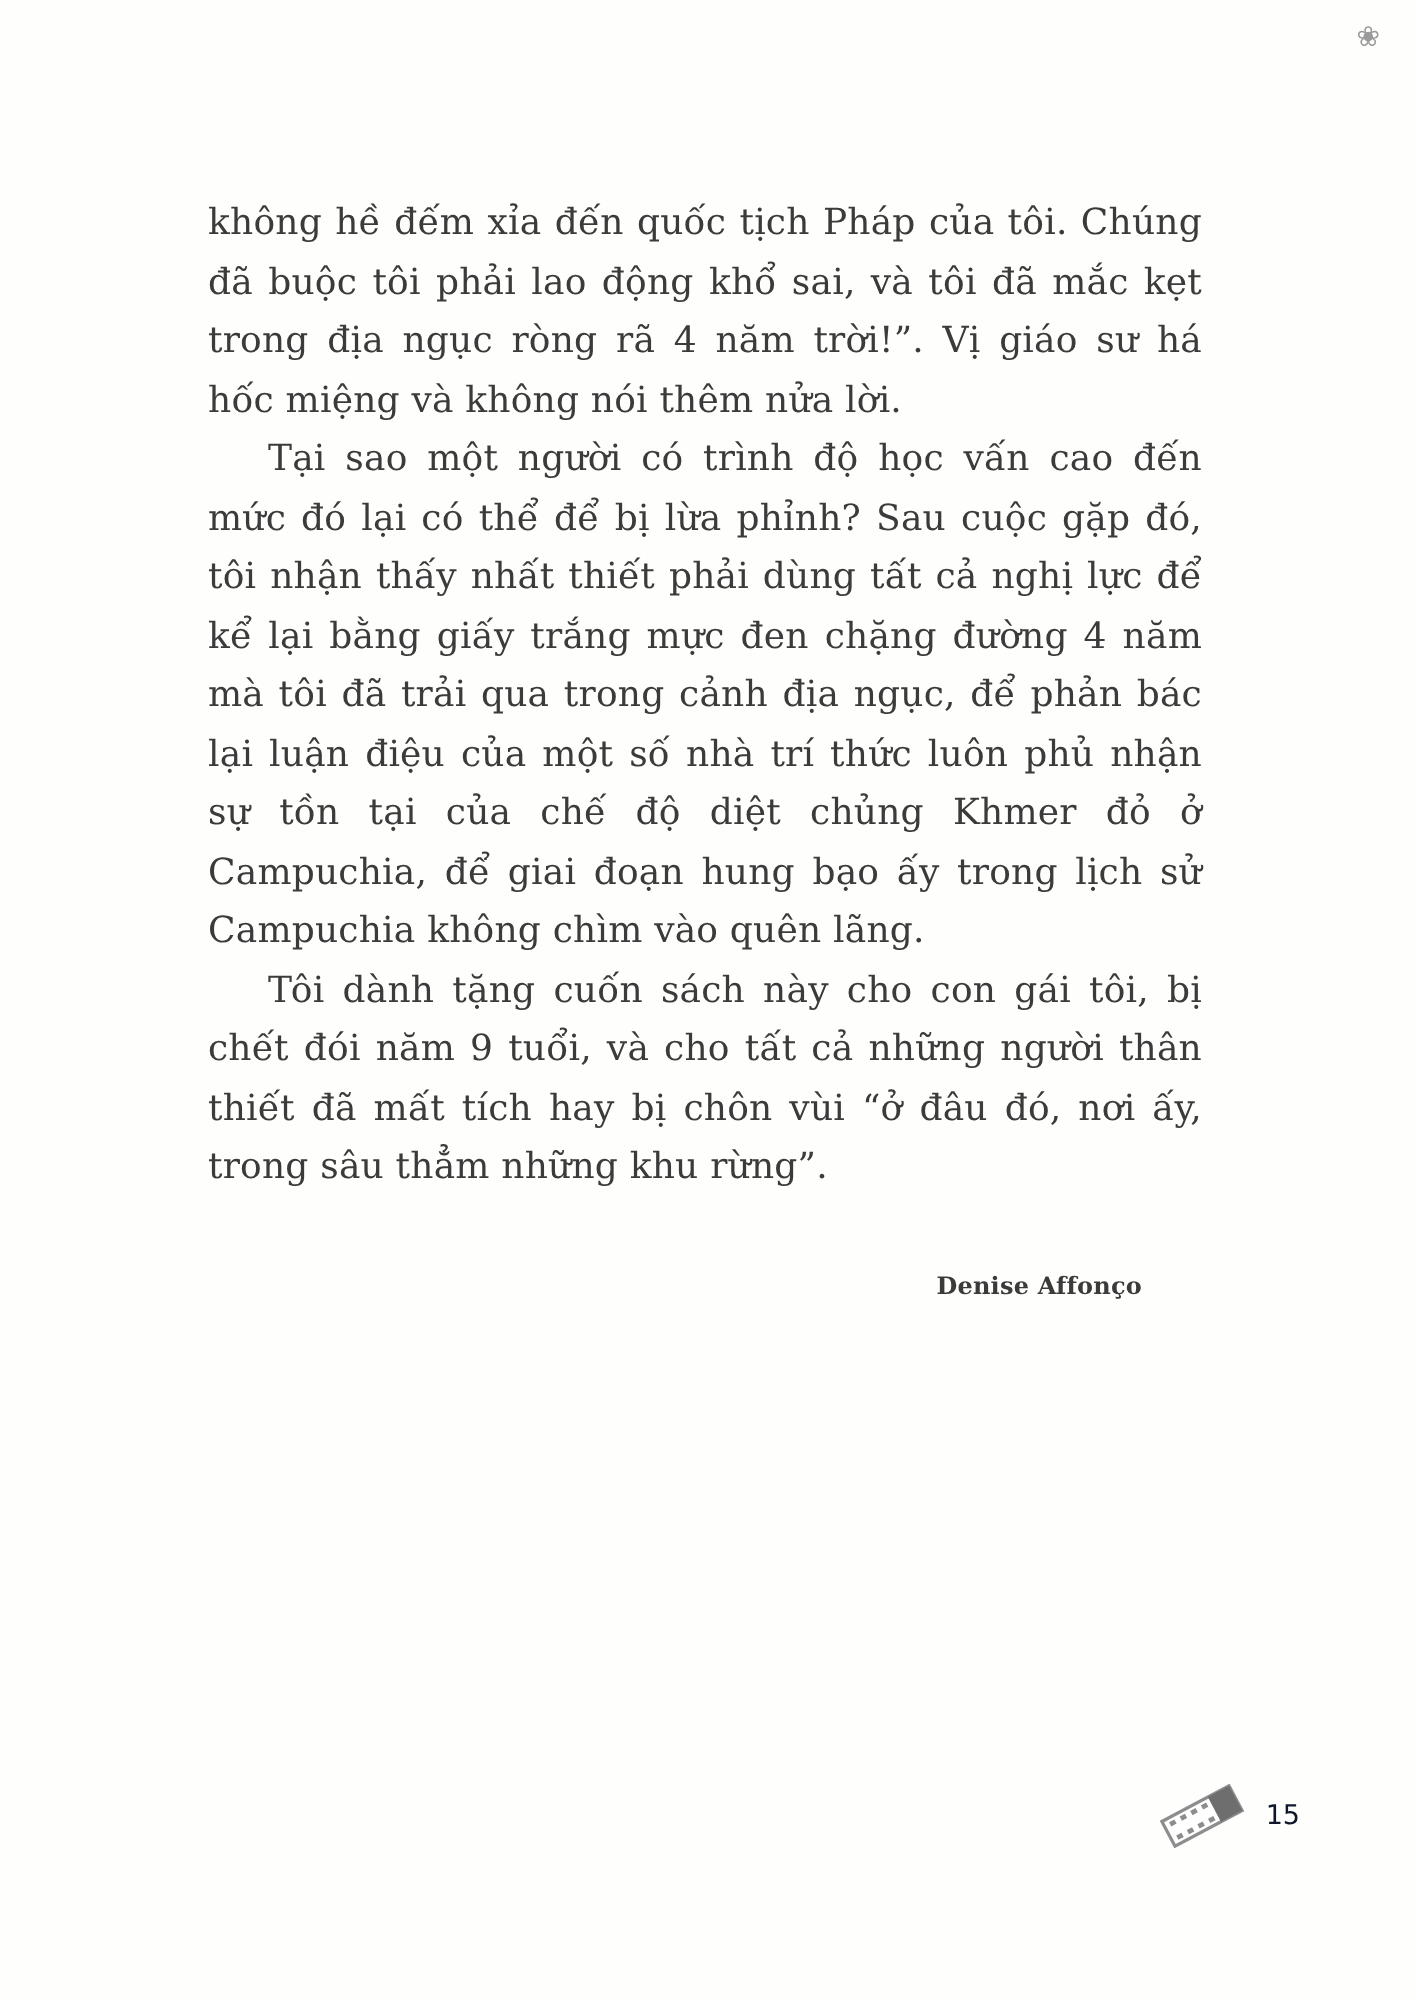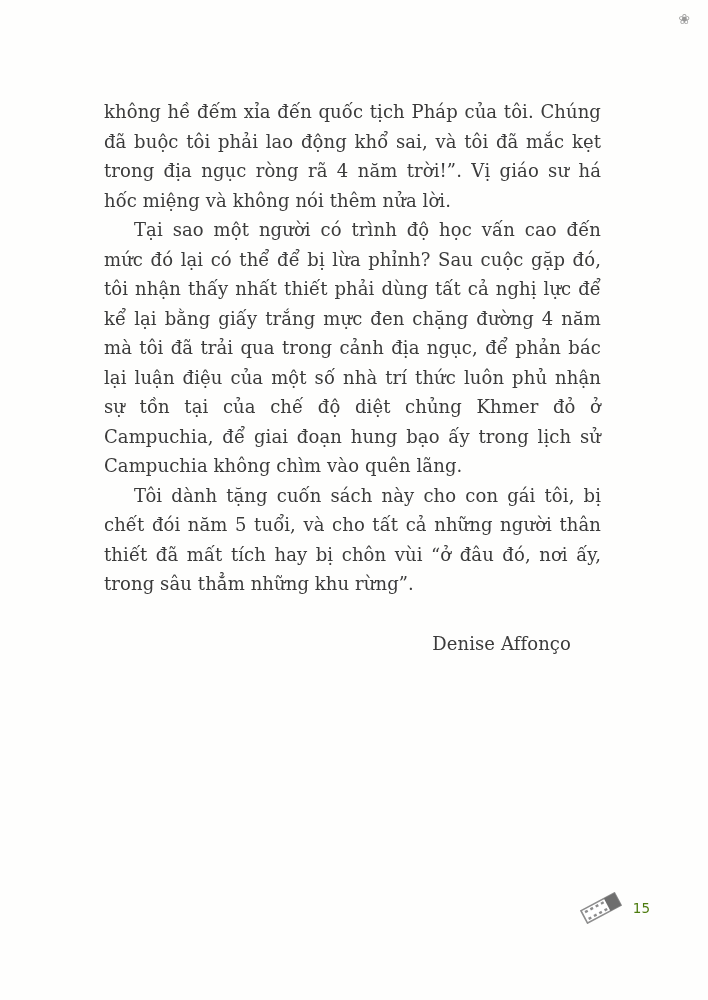--- a/index.html
+++ b/index.html
@@ -41,25 +41,25 @@
   }
   .text-block p {
     margin: 0;
     text-indent: 30px;
   }
   .text-block p.no-indent {
     text-indent: 0;
   }
   .signature {
     text-align: right;
-    font-weight: normal;
+    font-weight: bold;
     text-indent: 0 !important;
     margin-top: 30px !important;
     padding-right: 30px;
-    font-size: 18px;
+    font-size: 12px;
   }
   .footer {
     position: absolute;
     right: 58px;
     bottom: 76px;
     display: flex;
     align-items: center;
     gap: 9px;
   }
   .footer-title {
@@ -70,34 +70,34 @@
     letter-spacing: 0.4px;
     white-space: nowrap;
   }
   .film-icon {
     display: inline-flex;
     align-items: center;
   }
   .page-number {
     font-family: "DejaVu Sans", sans-serif;
     font-size: 13.5px;
-    color: #4d7c0f;
+    color: #0f172a;
   }
 </style>
 </head>
 <body>
 
 <div class="page">
 
   <div class="ornament">❀</div>
 
   <div class="text-block">
     <p class="no-indent">không hề đếm xỉa đến quốc tịch Pháp của tôi. Chúng đã buộc tôi phải lao động khổ sai, và tôi đã mắc kẹt trong địa ngục ròng rã 4 năm trời!”. Vị giáo sư há hốc miệng và không nói thêm nửa lời.</p>
     <p>Tại sao một người có trình độ học vấn cao đến mức đó lại có thể để bị lừa phỉnh? Sau cuộc gặp đó, tôi nhận thấy nhất thiết phải dùng tất cả nghị lực để kể lại bằng giấy trắng mực đen chặng đường 4 năm mà tôi đã trải qua trong cảnh địa ngục, để phản bác lại luận điệu của một số nhà trí thức luôn phủ nhận sự tồn tại của chế độ diệt chủng Khmer đỏ ở Campuchia, để giai đoạn hung bạo ấy trong lịch sử Campuchia không chìm vào quên lãng.</p>
-    <p>Tôi dành tặng cuốn sách này cho con gái tôi, bị chết đói năm 5 tuổi, và cho tất cả những người thân thiết đã mất tích hay bị chôn vùi “ở đâu đó, nơi ấy, trong sâu thẳm những khu rừng”.</p>
+    <p>Tôi dành tặng cuốn sách này cho con gái tôi, bị chết đói năm 9 tuổi, và cho tất cả những người thân thiết đã mất tích hay bị chôn vùi “ở đâu đó, nơi ấy, trong sâu thẳm những khu rừng”.</p>
     <p class="signature">Denise Affonço</p>
   </div>
 
   <div class="footer">
     <span class="film-icon">
       <svg width="46" height="32" viewBox="0 0 46 32" aria-hidden="true">
         <g transform="rotate(-28 23 16)">
           <rect x="4" y="9" width="38" height="14" fill="#ffffff" stroke="#8d8d8d" stroke-width="1.6"></rect>
           <g fill="#8d8d8d">
             <rect x="7" y="11" width="3" height="2.4"></rect>

